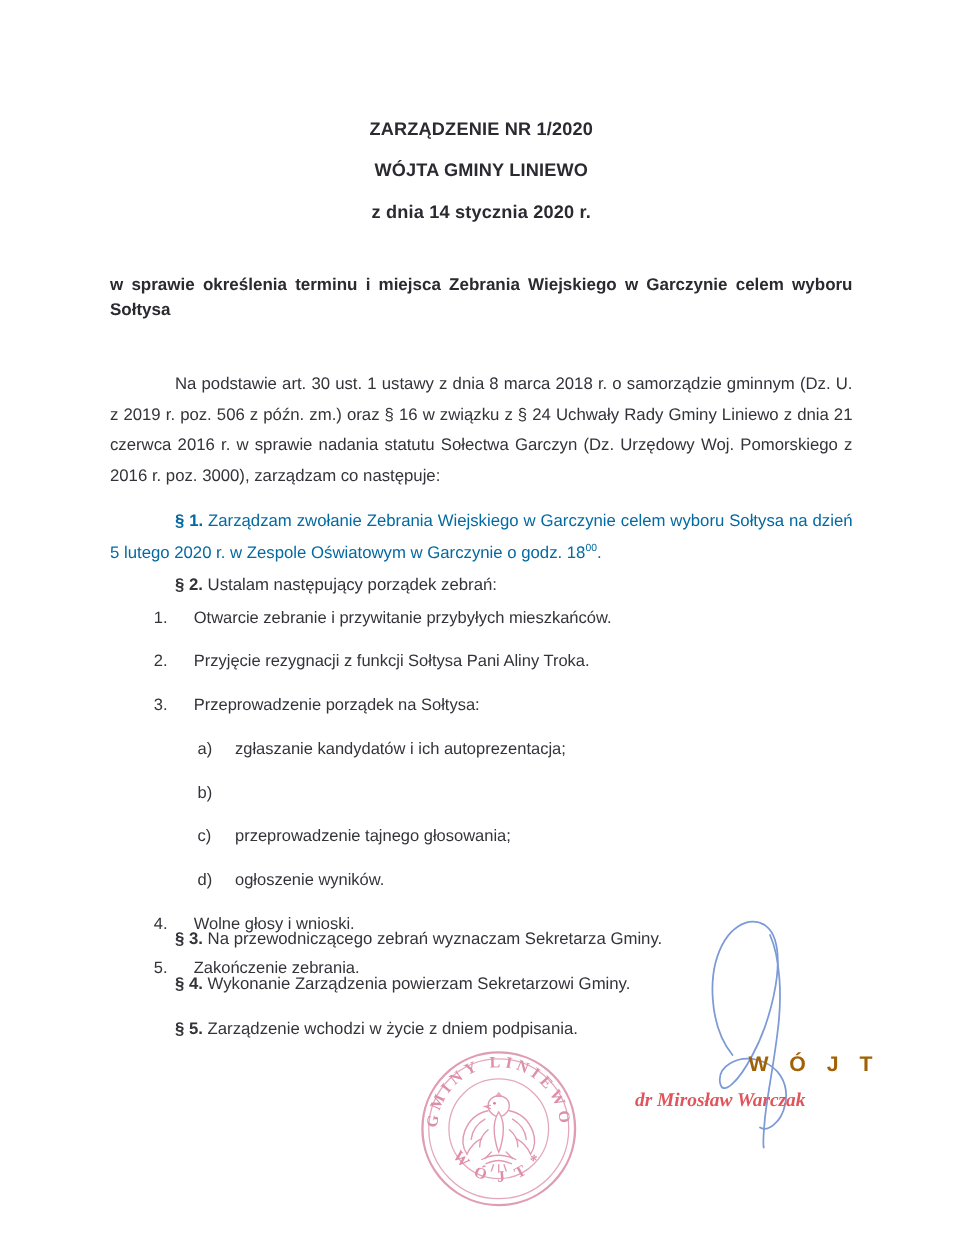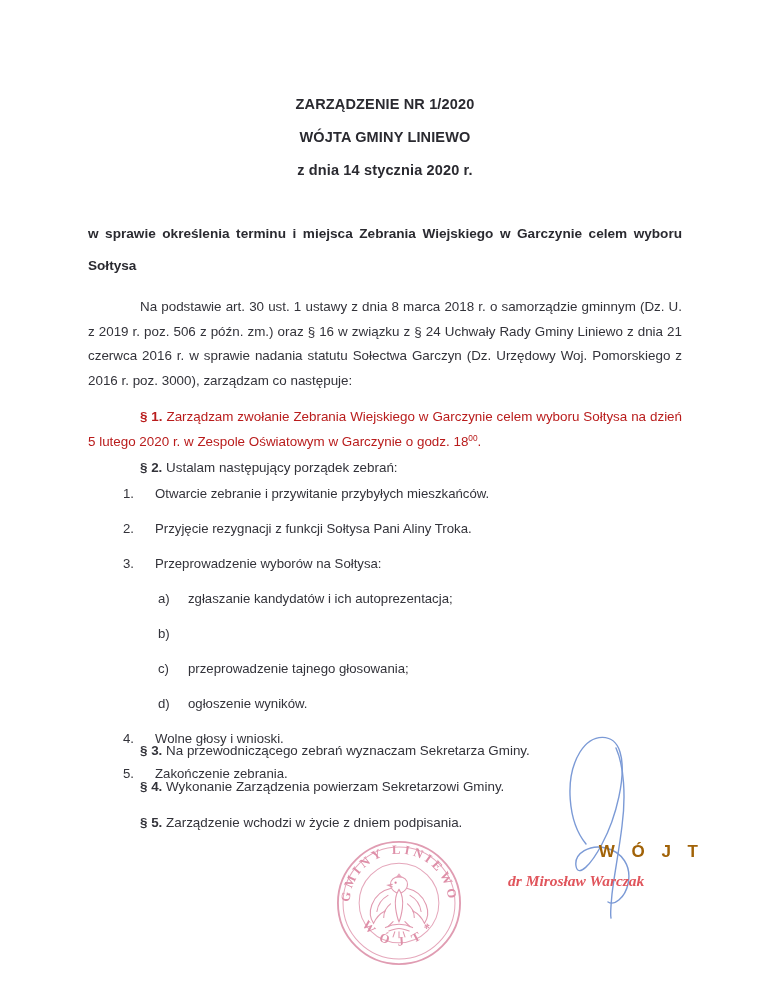--- a/index.html
+++ b/index.html
@@ -41,21 +41,21 @@
   }
   .subject-block {
     position: absolute;
     left: 0;
     top: 218px;
     width: 594px;
   }
   .subject-text {
     font-size: 13.6px;
     font-weight: bold;
-    line-height: 32px;
+    line-height: 20px;
     text-align: justify;
     color: #2a2a30;
   }
   .legal-block {
     position: absolute;
     left: 0;
     top: 295px;
     width: 594px;
   }
   .legal-text {
@@ -67,21 +67,21 @@
   }
   .para-s1 {
     position: absolute;
     left: 0;
     top: 405px;
     width: 594px;
     font-size: 13.4px;
     line-height: 24.5px;
     text-align: justify;
     text-indent: 52px;
-    color: #b91c1c;
+    color: #0369a1;
   }
   .para-s2 {
     position: absolute;
     left: 0;
     top: 456px;
     width: 594px;
     font-size: 13.4px;
     line-height: 24.5px;
     text-indent: 52px;
     color: #33333a;
@@ -225,21 +225,21 @@
       <div class="li-row">
         <span class="li-num">1.</span>
         <span class="li-text">Otwarcie zebranie i przywitanie przybyłych mieszkańców.</span>
       </div>
       <div class="li-row">
         <span class="li-num">2.</span>
         <span class="li-text">Przyjęcie rezygnacji z funkcji Sołtysa Pani Aliny Troka.</span>
       </div>
       <div class="li-row">
         <span class="li-num">3.</span>
-        <span class="li-text">Przeprowadzenie wyborów na Sołtysa:</span>
+        <span class="li-text">Przeprowadzenie porządek na Sołtysa:</span>
       </div>
 
       <div class="sub-list">
         <div class="li-row sub">
           <span class="li-num">a)</span>
           <span class="li-text">zgłaszanie kandydatów i ich autoprezentacja;</span>
         </div>
         <div class="li-row sub">
           <span class="li-num">b)</span>
         </div>

